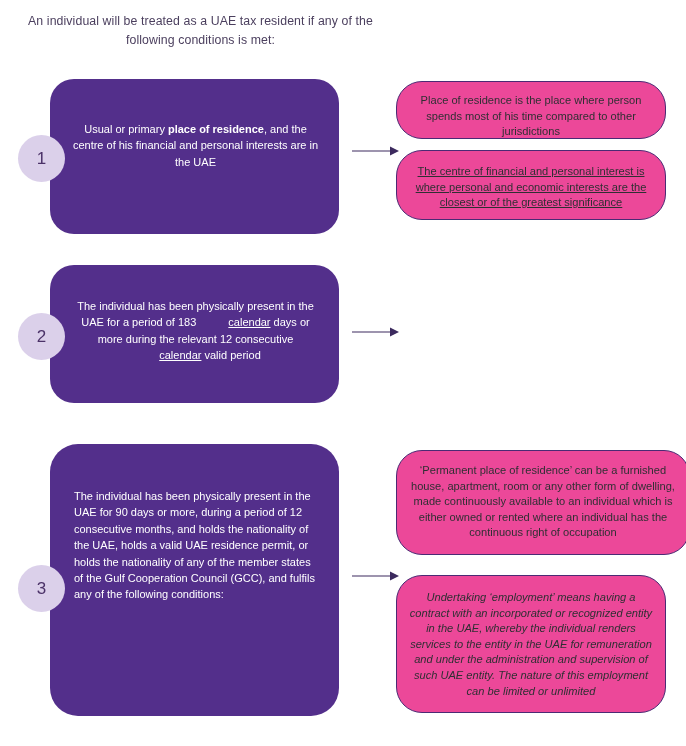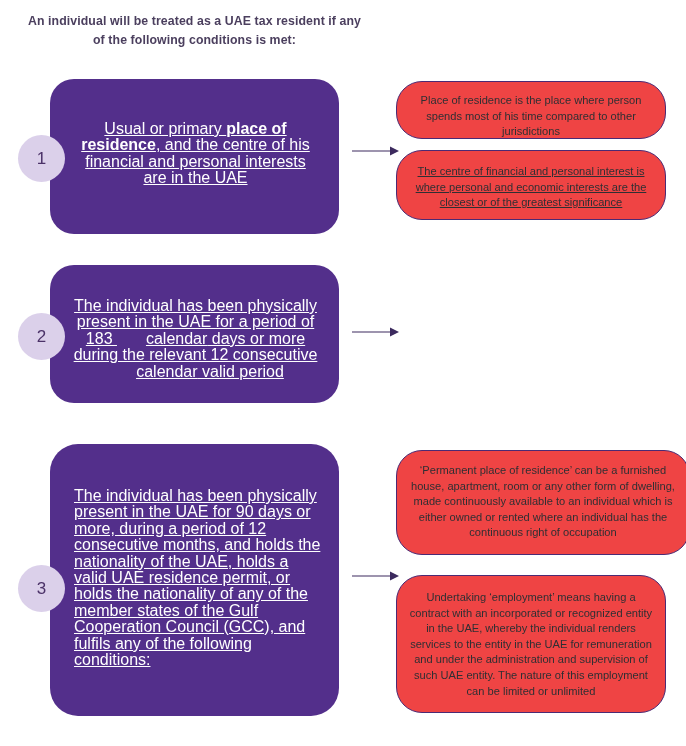--- a/index.html
+++ b/index.html
@@ -24,21 +24,21 @@
 
   
   .col-header {
     position: absolute;
     text-align: center;
     font-size: 12.3px;
     line-height: 19px;
     color: #4b3f5e;
     letter-spacing: 0.1px;
   }
-  .col-header.left  { left: 22px;  top: 12px; width: 345px; font-weight: bold; }
+  .col-header.left  { left: 28px;  top: 12px; width: 345px; }
   .col-header.right { left: 398px; top: 12px; width: 264px; }
 
   
   .row { position: absolute; left: 0; width: 686px; }
   .row-1 { top: 79px;  height: 160px; }
   .row-2 { top: 265px; height: 140px; }
   .row-3 { top: 444px; height: 280px; }
 
   
   .cond-card {
@@ -48,24 +48,23 @@
     color: #ffffff;
     box-sizing: border-box;
   }
   .row-1 .cond-card { left: 50px; top: 0;   width: 289px; height: 155px; border-radius: 24px; }
   .row-2 .cond-card { left: 50px; top: 0;   width: 289px; height: 138px; border-radius: 24px; }
   .row-3 .cond-card { left: 50px; top: 0;   width: 289px; height: 272px; border-radius: 28px; }
 
   .cond-body {
     position: absolute;
     box-sizing: border-box;
-    font-size: 16px;
+    font-size: 11px;
     line-height: 16.4px;
     color: #ffffff;
-    text-decoration: underline;
   }
   .row-1 .cond-body { left: 22px; right: 20px; top: 42px;  text-align: center; }
   .row-2 .cond-body { left: 18px; right: 16px; top: 33px;  text-align: center; }
   .row-3 .cond-body { left: 24px; right: 18px; top: 44px;  text-align: left; }
 
   .cond-body b { font-weight: bold; }
   .cond-body u { text-decoration: underline; margin-left: 29px; }
 
   
   .card-bullets {
@@ -112,21 +111,21 @@
   .arrow { position: absolute; }
   .row-1 .arrow { left: 352px; top: 65px;  }
   .row-2 .arrow { left: 352px; top: 60px;  }
   .row-3 .arrow { left: 352px; top: 125px; }
   .arrow svg { display: block; }
 
   
   .detail-box {
     position: absolute;
     box-sizing: border-box;
-    background: #ef4444;
+    background: #ec4899;
     border: 1.9px solid #4b2a74;
     border-radius: 26px;
     overflow: hidden;
   }
   .detail-text {
     font-size: 11.1px;
     line-height: 15.6px;
     color: #2f2f33;
     text-align: center;
     padding: 0 11px;
@@ -140,21 +139,21 @@
   .row-1 .detail-box.d2 .detail-text { padding-top: 13px; text-decoration: underline; }
 
   
   .row-2 .detail-box.d1 { left: 396px; top: 0; width: 270px; height: 140px; }
   .row-2 .detail-box.d1 .detail-text { padding-top: 37px; }
 
   
   .row-3 .detail-box.d1 { left: 396px; top: 6px;   width: 294px; height: 105px; }
   .row-3 .detail-box.d1 .detail-text { padding-top: 12px; }
   .row-3 .detail-box.d2 { left: 396px; top: 131px; width: 270px; height: 138px; }
-  .row-3 .detail-box.d2 .detail-text { padding-top: 14px; }
+  .row-3 .detail-box.d2 .detail-text { padding-top: 14px; font-style: italic; }
 </style>
 </head>
 <body>
 
 <div class="diagram">
 
   <div class="col-header left">An individual will be treated as a UAE tax resident if any of the following conditions is met:</div>
 
   <div class="row row-1">
 

